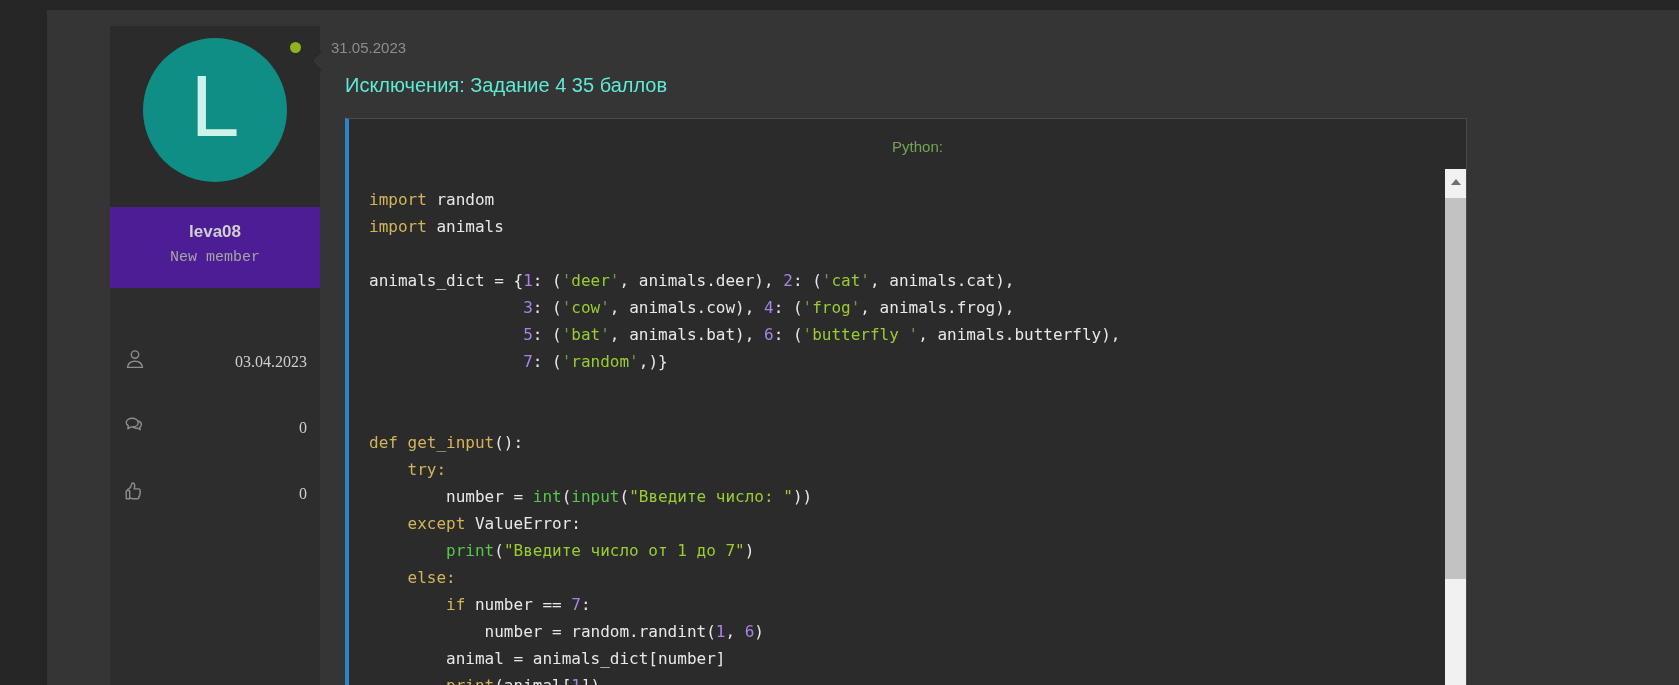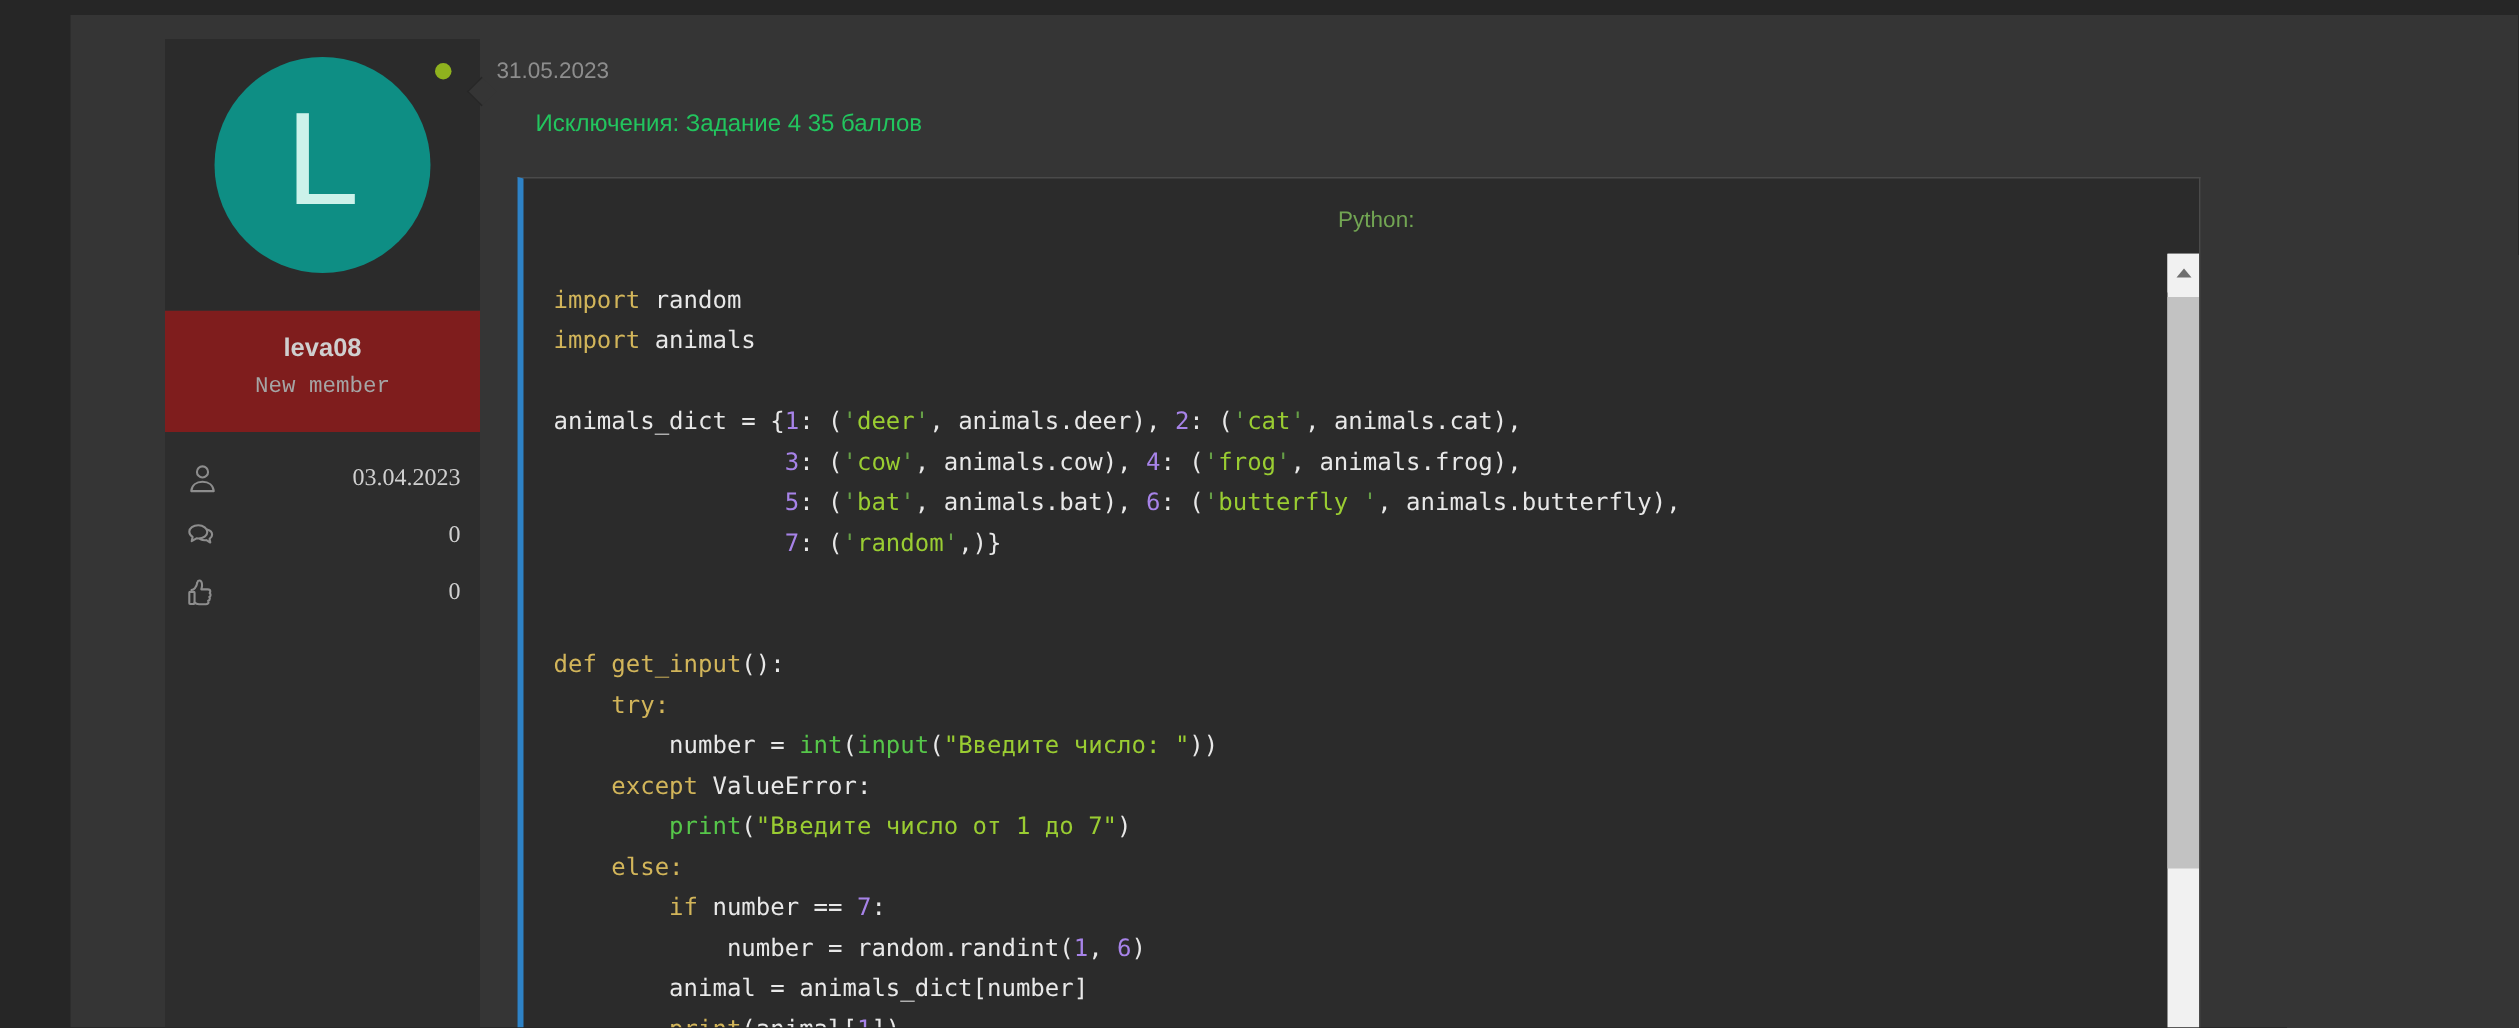--- a/index.html
+++ b/index.html
@@ -10,35 +10,35 @@
   
   .sidebar{position:absolute;left:63px;top:16px;width:210px;}
   .avatar-box{position:relative;height:181px;background:#2b2b2b;}
   .avatar-circle{position:absolute;left:33px;top:12px;width:144px;height:144px;border-radius:50%;
                  background:var(--avatar-bg,#0e8e84);display:flex;align-items:center;justify-content:center;
                  cursor:pointer;}
   .avatar-letter{color:var(--avatar-letter,#ccf2ea);font-size:88px;font-weight:400;line-height:1;
                  transform:translateY(-4px);}
   .online-dot{position:absolute;left:180px;top:16px;width:11px;height:11px;border-radius:50%;
               background:var(--online-dot,#8fb21e);}
-  .user-title-bar{height:81px;background:#7f1d1d;text-align:center;box-sizing:border-box;padding-top:15px;}
+  .user-title-bar{height:81px;background:#4c1d95;text-align:center;box-sizing:border-box;padding-top:15px;}
   .username{color:#cfcfcf;font-size:17px;font-weight:bold;cursor:pointer;}
   .user-title{color:#a5a5a5;font-size:15px;margin-top:7px;font-family:Liberation Mono, monospace;}
   .stats-panel{background:#2d2d2d;height:420px;box-sizing:border-box;padding:17px 13px 0 13px;}
-  .stat-row{display:flex;align-items:center;justify-content:space-between;height:28px;margin-bottom:10px;}
+  .stat-row{display:flex;align-items:flex-end;justify-content:space-between;height:28px;margin-bottom:10px;margin-top:38px;}
   .stat-icon{width:24px;height:24px;flex:0 0 auto;}
   .stat-icon svg{width:24px;height:24px;stroke:#8d8d8d;fill:none;stroke-width:1.4;
                  stroke-linecap:round;stroke-linejoin:round;}
   .stat-value{color:#cfcfcf;font-family:"Liberation Serif",serif;font-size:16px;text-align:right;}
 
   
   .balloon-arrow{position:absolute;left:267px;top:44px;width:13px;height:13px;background:#353535;
                  border-left:1px solid #272727;border-bottom:1px solid #272727;transform:rotate(45deg);}
   .post-date{position:absolute;left:284px;top:29px;color:#8d8d8d;font-size:15px;cursor:pointer;}
-  .post-title{position:absolute;left:310px;top:64px;color:#22c55e;font-size:16px;font-weight:400;}
+  .post-title{position:absolute;left:298px;top:64px;color:#5eead4;font-size:20px;font-weight:400;}
 
   
   .code-block{position:absolute;left:298px;top:108px;width:1122px;height:620px;background:#2b2b2b;
               border:1px solid #4a4a4a;border-left:4px solid var(--accent-border,#2e82c6);box-sizing:border-box;}
   .code-title{color:var(--label-green,#72a553);font-size:15px;padding:19px 0 0 20px;text-align:center;}
   .code-body{position:absolute;top:50px;left:0;right:0;bottom:0;overflow:hidden;}
   .code-lines{padding:17px 0 0 20px;font-family:"DejaVu Sans Mono",monospace;font-size:16px;
               line-height:27px;white-space:pre;color:var(--tok-default,#e8e8e8);}
   .code-line{min-height:27px;}
   .tok-k{color:var(--tok-keyword,#d2b55a);}

